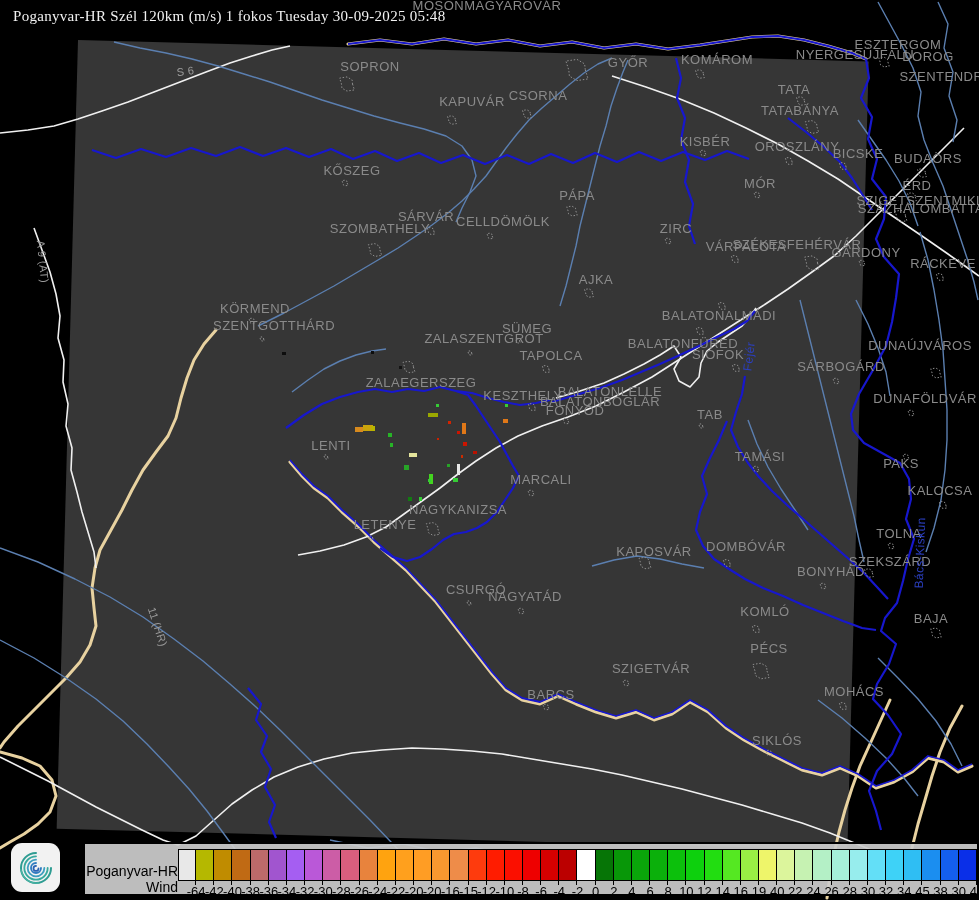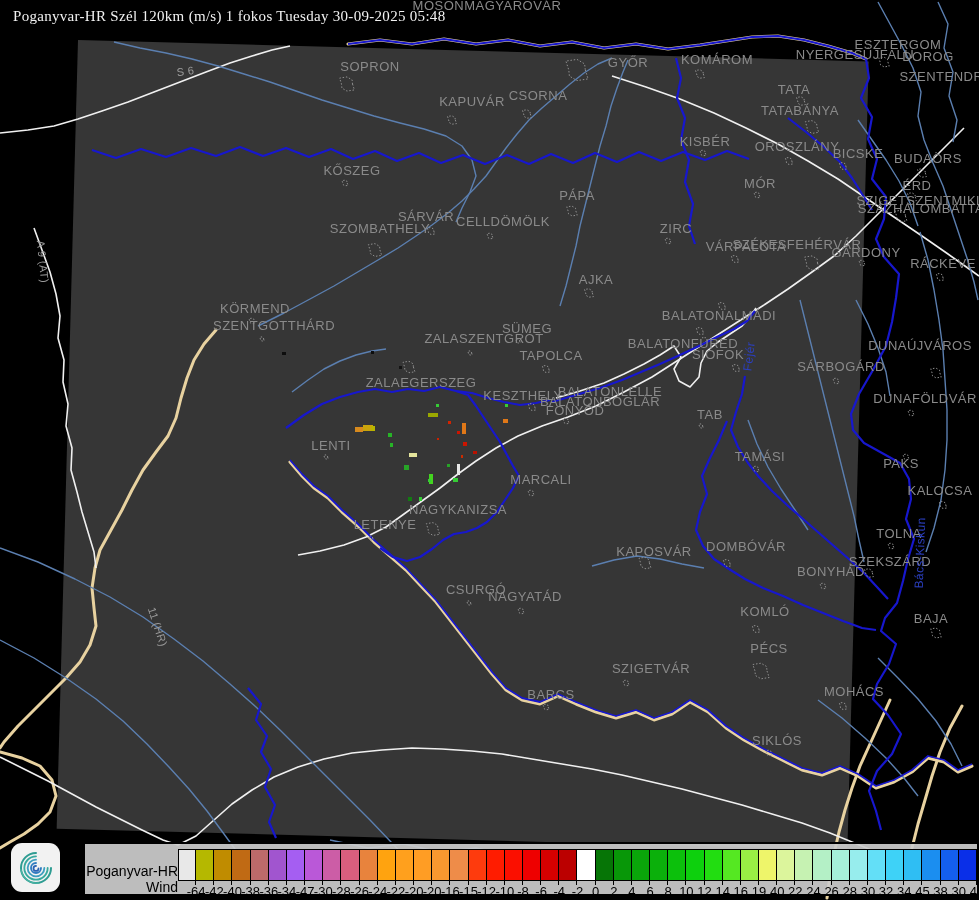--- a/index.html
+++ b/index.html
@@ -318,21 +318,21 @@
             <div class="num">-36</div>
           </div>
           <div class="cell">
             <div class="sw" style="background: rgb(161, 85, 207);"></div>
             <div class="tick"></div>
             <div class="num">-34</div>
           </div>
           <div class="cell">
             <div class="sw" style="background: rgb(165, 94, 242);"></div>
             <div class="tick"></div>
-            <div class="num">-47</div>
+            <div class="num">-32</div>
           </div>
           <div class="cell">
             <div class="sw" style="background: rgb(186, 88, 216);"></div>
             <div class="tick"></div>
             <div class="num">-30</div>
           </div>
           <div class="cell">
             <div class="sw" style="background: rgb(204, 93, 166);"></div>
             <div class="tick"></div>
             <div class="num">-28</div>

